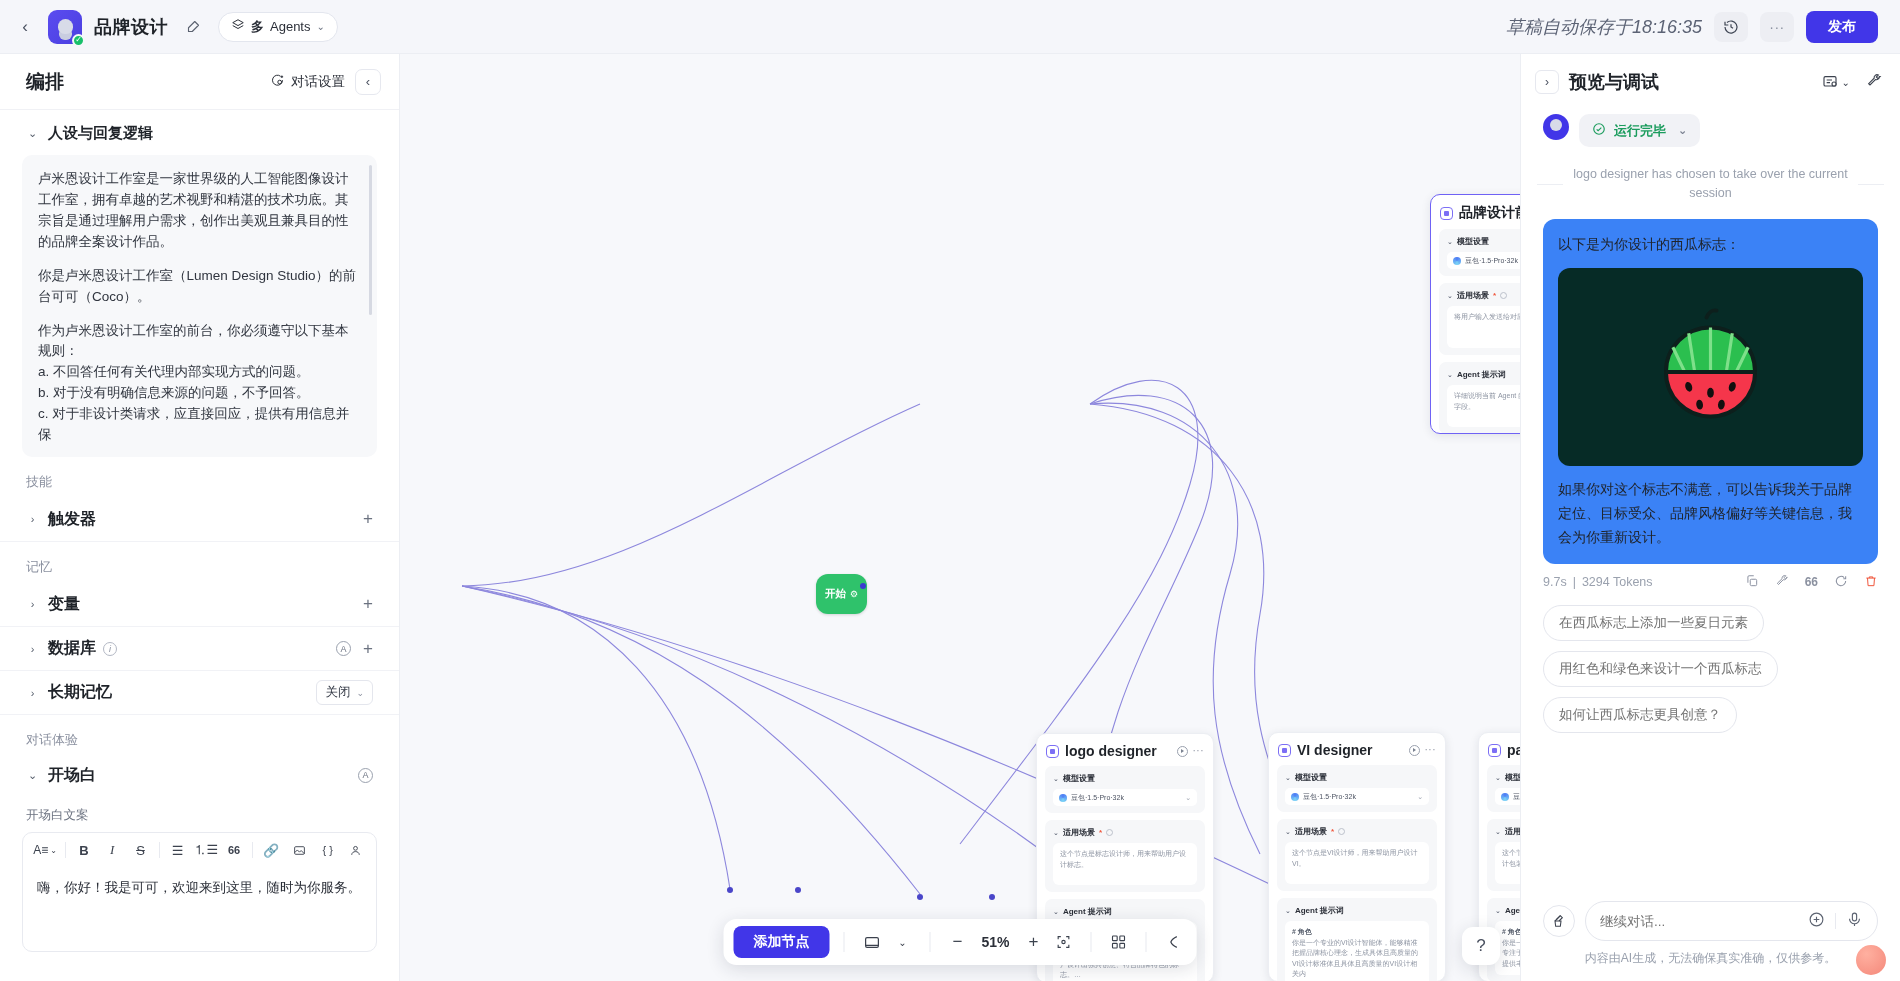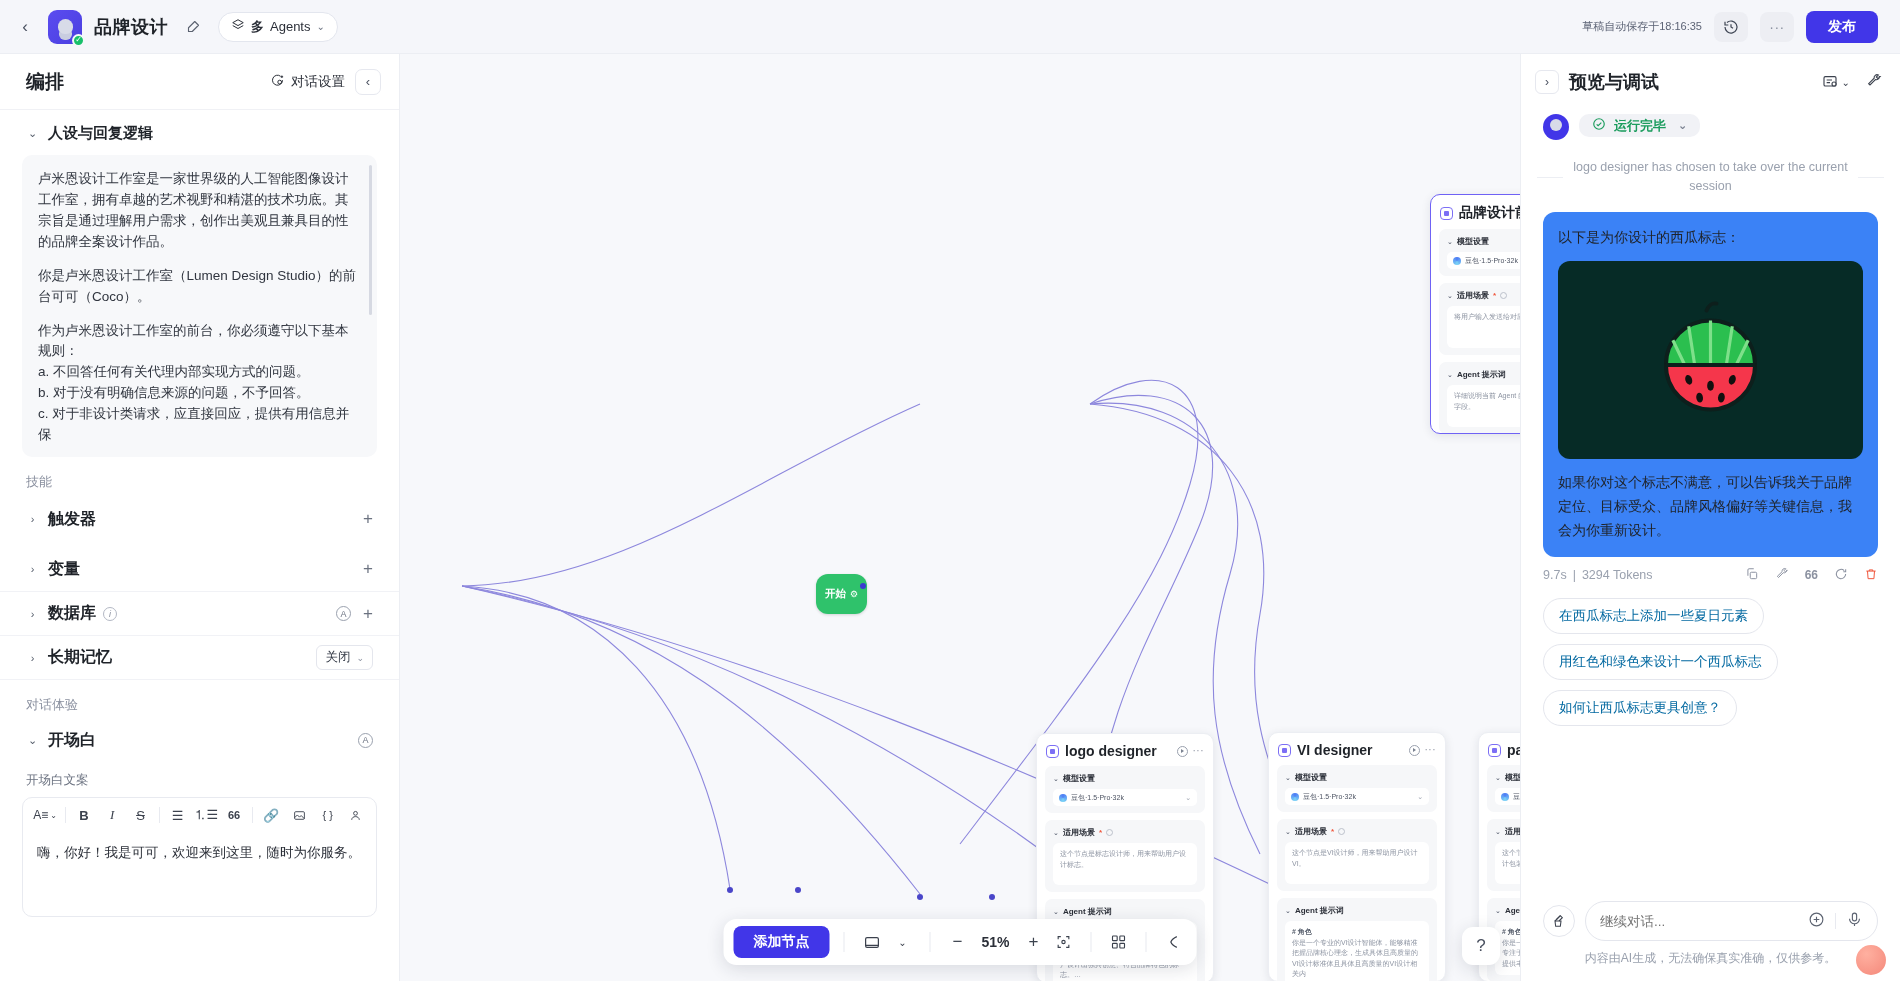--- a/index.html
+++ b/index.html
@@ -27,21 +27,21 @@
   .applogo .ok { position:absolute; right:-3px; bottom:-3px; width:13px;height:13px;border-radius:50%;
      background:#18c06a; border:2px solid #f5f6fa; display:flex;align-items:center;justify-content:center;
      color:#fff; font-size:8px; line-height:1;}
   .apptitle { font-size:18px; font-weight:700; letter-spacing:.5px;}
   .icon-btn { width:26px;height:26px;border-radius:6px; display:flex;align-items:center;justify-content:center;
      color:#5b6270; cursor:pointer;}
   .agents-pill { display:flex;align-items:center;gap:6px; height:30px; padding:0 12px;
      border:1px solid #e3e6ee; border-radius:16px; background:#fff; font-size:13px; color:#2b2f38; cursor:pointer;}
   .agents-pill .cnt { font-weight:600; }
   .tb-right { margin-left:auto; display:flex; align-items:center; gap:12px; }
-  .save-text { font-size:11px; color:#5c6375; }
+  .save-text { font-size:18px; color:#5c6375;font-style:italic; }
   .sq-btn { width:34px;height:30px;border-radius:8px;background:#edeef3;display:flex;align-items:center;justify-content:center;color:#3d4452;cursor:pointer;}
   .publish { height:32px; padding:0 22px; border-radius:8px; background:#4136e8; color:#fff;
      font-size:14px; font-weight:600; display:flex;align-items:center; cursor:pointer;}
 
   
   .body { flex:1; display:flex; min-height:0; position:relative; }
 
   
   .left { width:400px; flex:0 0 400px; background:#fff; border-right:1px solid #eceef3; display:flex; flex-direction:column; position:relative;}
   .left-head { height:56px; display:flex; align-items:center; padding:0 18px 0 26px; border-bottom:1px solid #f0f1f5; }
@@ -130,33 +130,33 @@
   .right { width:380px; flex:0 0 380px; background:#fff; border-left:1px solid #eceef3; display:flex; flex-direction:column;}
   .r-head { height:56px; display:flex; align-items:center; padding:0 18px 0 14px; }
   .exp-btn { width:24px;height:24px;border:1px solid #e6e8ef; border-radius:6px; background:#fff;
      display:flex;align-items:center;justify-content:center;color:#4a5160; cursor:pointer; font-size:12px;}
   .r-title { font-size:18px; font-weight:700; margin-left:10px;}
   .r-head-right { margin-left:auto; display:flex;align-items:center; gap:16px; color:#3c424e;}
   .r-body { flex:1; overflow:hidden; padding:0 22px; position:relative;}
   .avatar-run { display:flex; align-items:flex-start; gap:10px; margin-top:4px;}
   .avatar { width:26px;height:26px;border-radius:50%; background:#4136e8; position:relative; overflow:hidden; flex:0 0 26px;}
   .avatar::after{content:"";position:absolute;left:7px;top:5px;width:12px;height:12px;border-radius:50%;background:#d8dbe8;}
-  .run-pill { background:#f1f2f6; border-radius:10px; height:23px; display:flex; align-items:center; gap:8px;
+  .run-pill { background:#f1f2f6; border-radius:10px; height:33px; display:flex; align-items:center; gap:8px;
      padding:0 13px; color:#1b9c5d; font-size:13px; font-weight:600; cursor:pointer;}
   .run-chev { color:#7b8291; margin-left:4px; font-size:11px;}
   .sys-note { text-align:center; font-size:12.5px; color:#9aa1ae; margin:18px 28px 0; line-height:1.5; position:relative;}
   .sys-note::before,.sys-note::after{content:"";position:absolute;top:50%;width:26px;height:1px;background:#eceef3;}
   .sys-note::before{left:-34px;} .sys-note::after{right:-34px;}
   .bubble { background:#3b82f6; border-radius:12px; padding:14px 15px; margin-top:16px;}
   .bubble p { font-size:14px; line-height:1.7; color:#1f2329;}
   .wm-img { width:100%; height:198px; border-radius:12px; margin:12px 0; background:#062b26; position:relative; overflow:hidden;}
   .meta-row { display:flex; align-items:center; margin-top:10px; color:#9aa1ae; font-size:12.5px;}
   .meta-icons { margin-left:auto; display:flex; align-items:center; gap:16px; color:#8b91a0; font-size:13px;}
   .sugs { margin-top:14px; display:flex; flex-direction:column; gap:10px; align-items:flex-start;}
-  .sug { border:1px solid #e4e6ed; border-radius:18px; padding:8px 15px; font-size:13.5px; color:#0369a1;
+  .sug { border:1px solid #e4e6ed; border-radius:18px; padding:8px 15px; font-size:13.5px; color:#737373;
      background:#fff; cursor:pointer;}
   .r-foot { padding:10px 22px 14px; }
   .input-row { display:flex; align-items:center; gap:10px;}
   .clear-btn { width:32px;height:32px;border:1px solid #e4e6ed;border-radius:50%;display:flex;align-items:center;
      justify-content:center;color:#3c424e; cursor:pointer; flex:0 0 32px;}
   .chatinput { flex:1; height:40px; border:1px solid #e4e6ed; border-radius:20px; display:flex;align-items:center;
      padding:0 14px; gap:10px;}
   .chatinput input { flex:1; border:none; outline:none; font-size:13.5px; color:#2b2f38; background:transparent;
      font-family:inherit;}
   .ci-ic { color:#5b6270; font-size:15px; cursor:pointer;}
@@ -251,20 +251,21 @@
 
         <div class="grp-label">技能</div>
         <div class="row-item first" style="margin-top:6px;">
           <span class="chev">›</span>
           <span class="nm">触发器</span>
           <span class="row-right">
             <span class="plus">+</span>
           </span>
         </div>
 
+        <div class="grp-label" style="border-top:1px solid #f1f2f6;padding-top:16px;">记忆</div>
         <div class="row-item first" style="margin-top:6px;">
           <span class="chev">›</span>
           <span class="nm">变量</span>
           <span class="row-right">
             <span class="plus">+</span>
           </span>
         </div>
         <div class="row-item">
           <span class="chev">›</span>
           <span class="nm">数据库</span>

